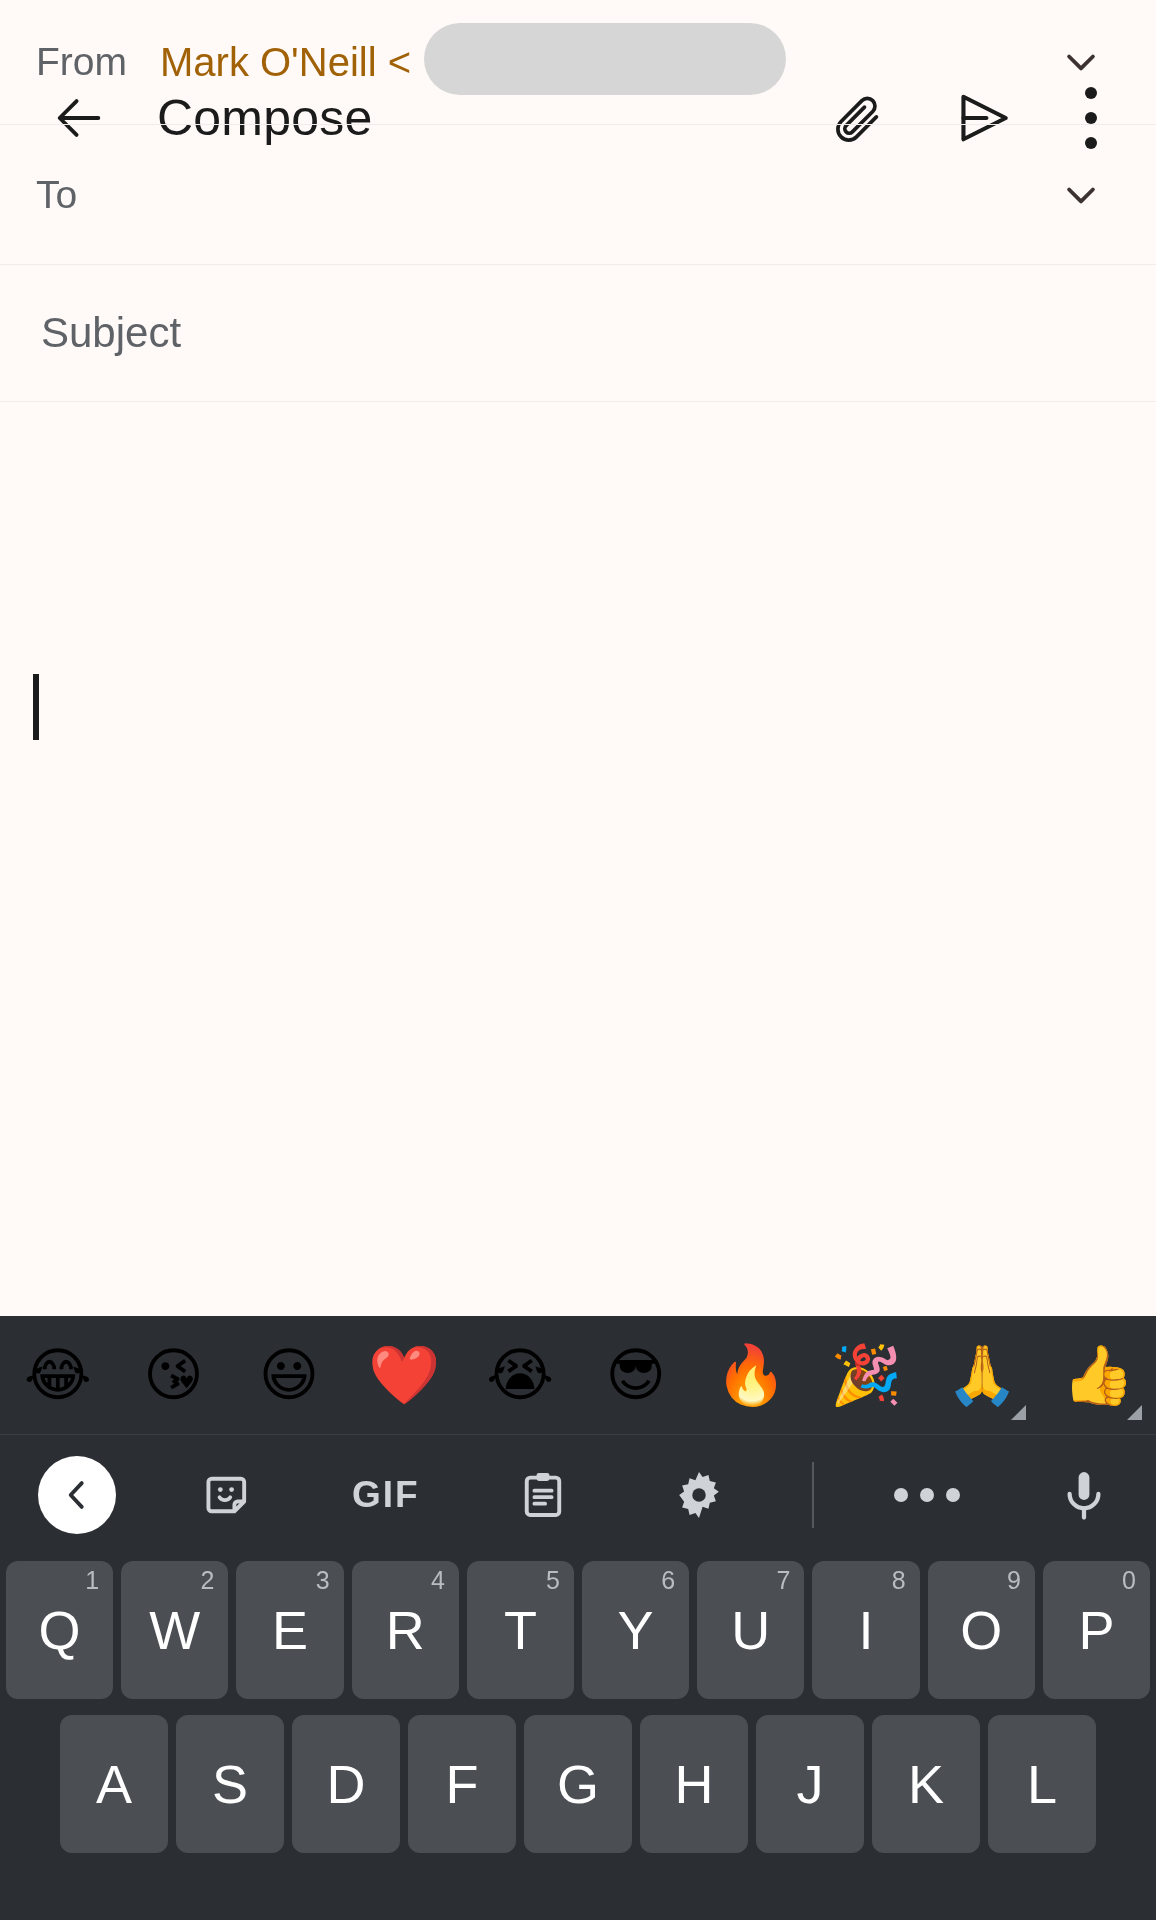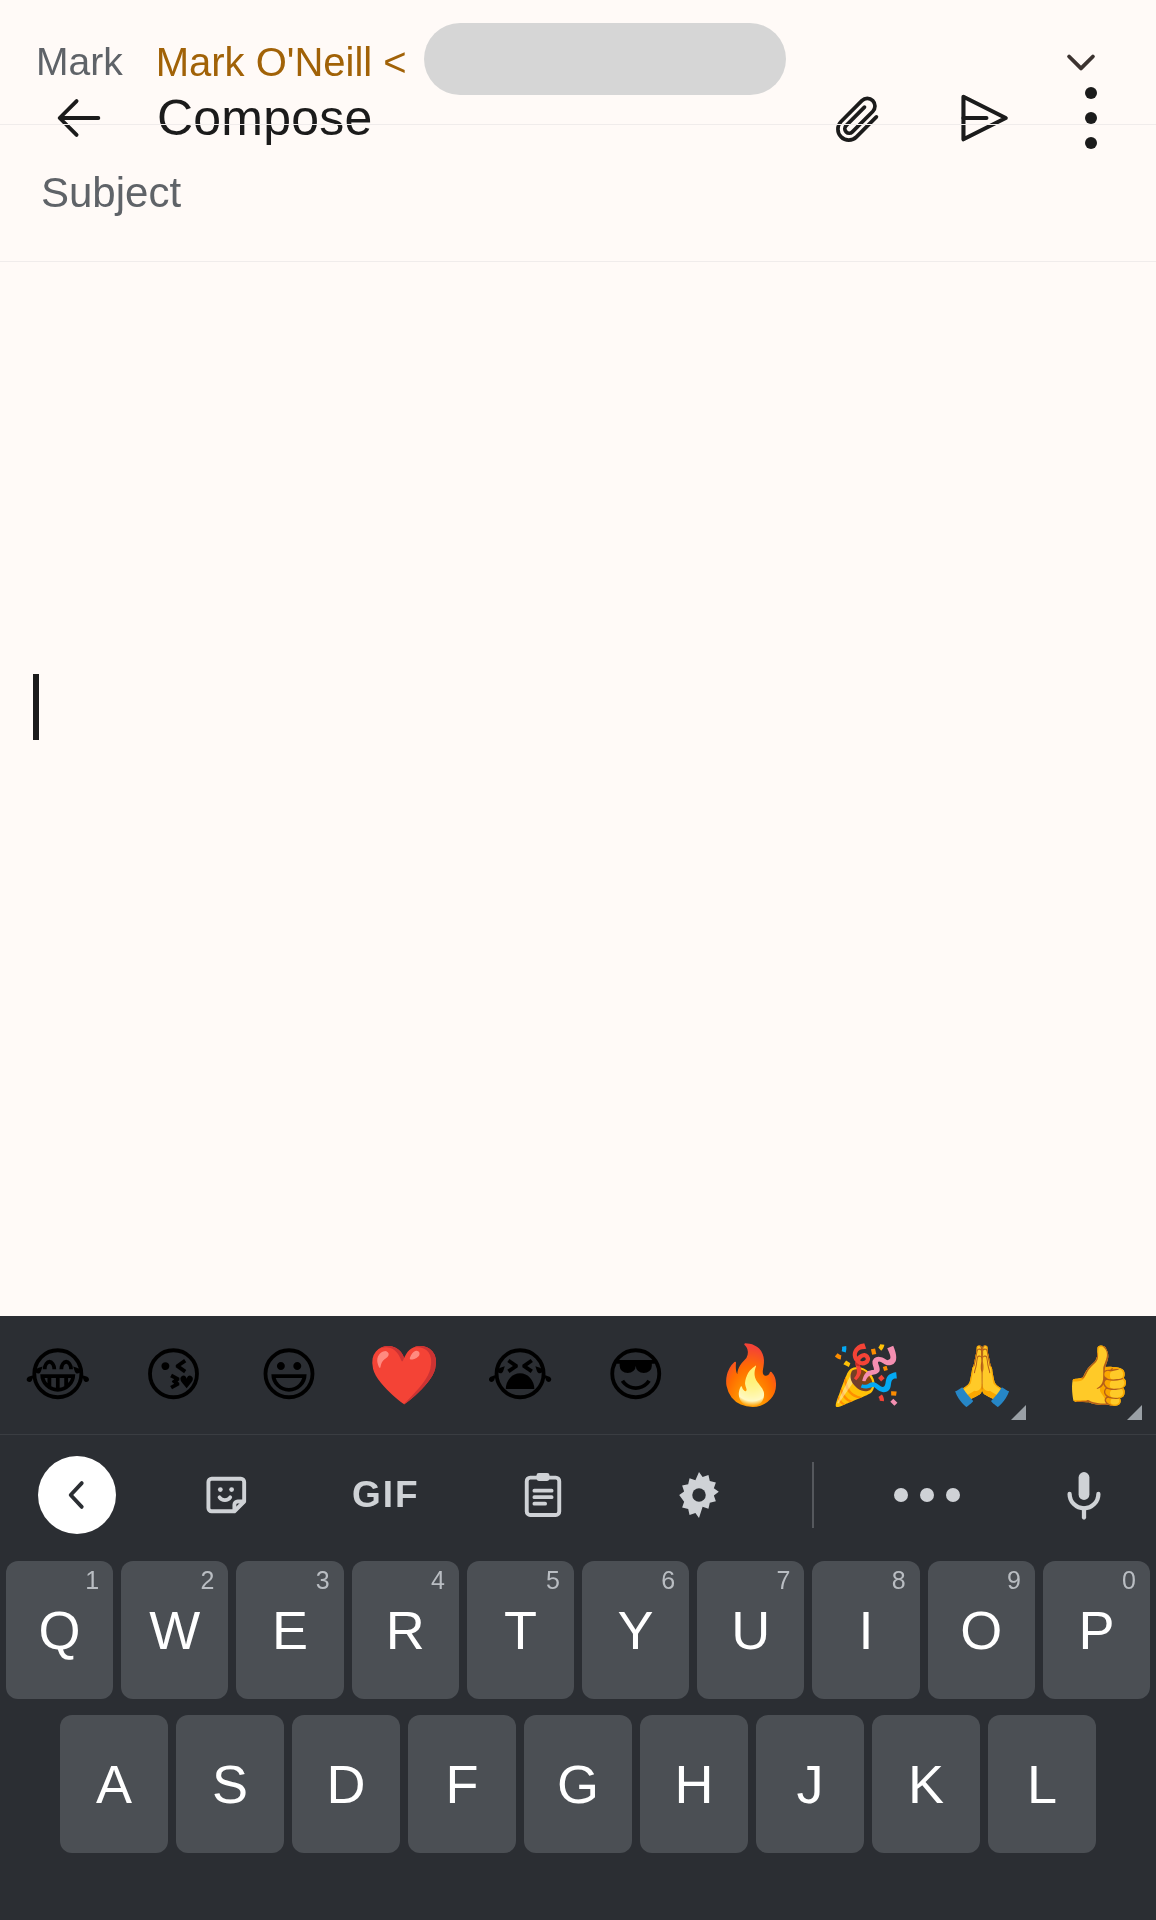--- a/index.html
+++ b/index.html
@@ -320,31 +320,40 @@
       <div class="appbar-action more">
         <span class="dots-vert">
           <i></i>
             <i></i>
             <i></i>
         </span>
       </div>
     </div>
 
     <div class="field-row from" style="top:0;">
-      <span class="field-label">Mark</span>
+      <span class="field-label">From</span>
       <span class="field-value">Mark O'Neill  &lt;</span>
       <span class="redact-pill"></span>
       <span class="field-spacer"></span>
       <span class="chev">
         <svg width="44" height="44" viewBox="0 0 24 24">
           <path d="M5.5 9 L12 15.5 L18.5 9" fill="none" stroke="#3c3330" stroke-width="2.1" stroke-linecap="round" stroke-linejoin="round"></path>
         </svg>
       </span>
     </div>
 
+    <div class="field-row to">
+      <span class="field-label">To</span>
+      <span class="field-spacer"></span>
+      <span class="chev">
+        <svg width="44" height="44" viewBox="0 0 24 24">
+          <path d="M5.5 9 L12 15.5 L18.5 9" fill="none" stroke="#3c3330" stroke-width="2.1" stroke-linecap="round" stroke-linejoin="round"></path>
+        </svg>
+      </span>
+    </div>
 
     <div class="field-row subject">
       <span class="field-placeholder">Subject</span>
     </div>
 
     <div class="compose-body">
       <span class="body-caret"></span>
     </div>
 
   </div>

